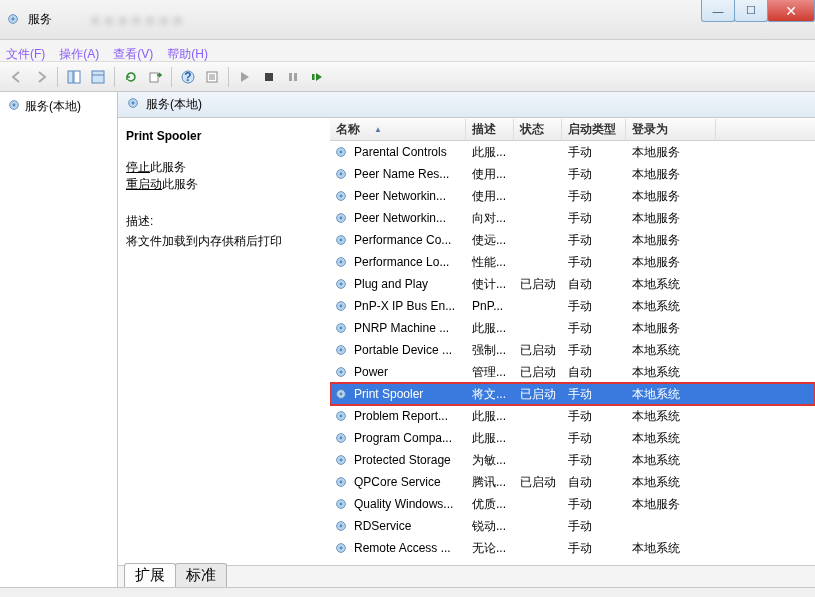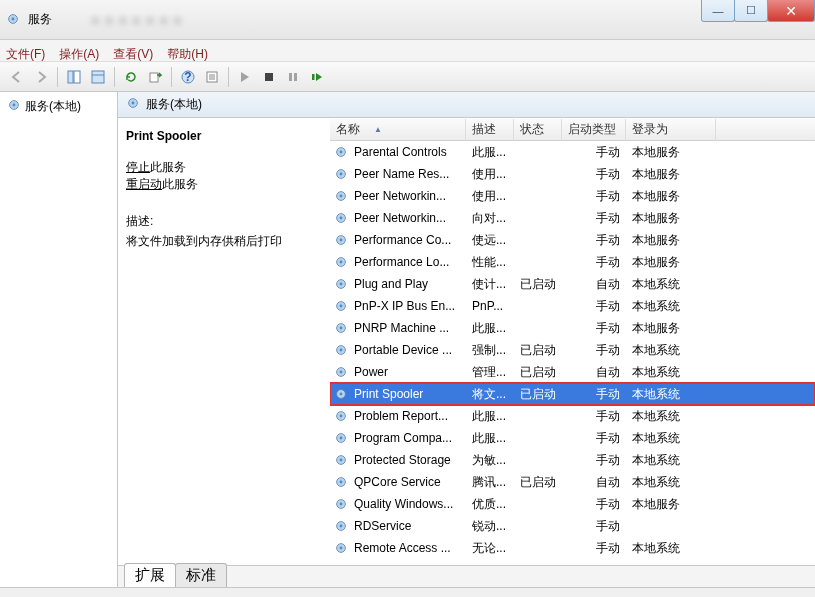--- a/index.html
+++ b/index.html
@@ -7,21 +7,21 @@
 
 .title-bar { height: 40px; background: linear-gradient(#f5f5f5,#e6e6e6); display: flex; align-items: center; padding: 0 6px; border-bottom: 1px solid #ccc; position: relative; }
 .title-bar .title-icon { width: 16px; height: 16px; margin-right: 6px; }
 .title-bar .title-text { flex: 0 0 auto; }
 .title-bar .title-blur { flex: 1; filter: blur(3px); opacity: 0.45; font-size: 11px; color: #666; padding-left: 40px; letter-spacing: 2px; }
 .win-controls { position: absolute; right: 0; top: 0; display: flex; }
 .win-btn { width: 34px; height: 22px; border: 1px solid #7aa3c9; border-top: none; background: linear-gradient(#eaf2fa,#d2e4f4); display:flex;align-items:center;justify-content:center;font-size:11px;color:#2c486b; border-radius: 0 0 3px 3px; margin-left:-1px;}
 .win-btn.close { background: linear-gradient(#e98986,#cf3b2f); color:#fff; width:48px; font-size:14px;}
 
 .menu-bar { height: 22px; background: #f4f4f4; border-bottom: 1px solid #ddd; display: flex; align-items: center; padding: 0 6px; gap: 14px; }
-.menu-bar span { color:#7f1d1d;margin-top:8px; }
+.menu-bar span { color:#8b5cf6;margin-top:8px; }
 
 .toolbar { height: 30px; background: linear-gradient(#fafafa,#e9e9e9); border-bottom: 1px solid #c7c7c7; display: flex; align-items: center; padding: 0 6px; gap: 2px; }
 .tb-btn { width: 22px; height: 22px; display: flex; align-items: center; justify-content: center; border: 1px solid transparent; border-radius: 2px; cursor: default; }
 .tb-sep { width: 1px; height: 20px; background: #c7c7c7; margin: 0 3px; }
 .tb-disabled { opacity: 0.45; }
 
 .body-area { display: flex; height: calc(597px - 28px - 22px - 30px - 22px); }
 .left-pane { width: 118px; border-right: 1px solid #c7c7c7; padding: 4px; }
 .left-item { display: flex; align-items: center; gap: 4px; padding: 2px 3px; }
 
@@ -29,37 +29,37 @@
 .right-header { height: 26px; background: linear-gradient(#f0f5fa,#e0eaf4); display: flex; align-items: center; padding: 0 8px; border-bottom: 1px solid #c7c7c7; }
 .right-body { flex: 1; display: flex; border-top: 1px solid #fff; }
 
 .detail-pane { width: 212px; padding: 10px 8px; }
 .detail-pane h3 { font-size: 12px; font-weight: bold; margin-bottom: 16px; }
 .detail-pane a { color: #000000; text-decoration: underline; }
 .detail-pane .desc-label { margin-top: 20px; }
 .detail-pane .desc-text { margin-top: 3px; }
 
 .list-pane { flex: 1; overflow: hidden; display:flex;flex-direction:column; }
-.list-header { display: flex; background: linear-gradient(#fbfbfb,#ececec); border-bottom: 1px solid #d0d0d0; height: 22px; align-items: center; }
+.list-header { display: flex; background: linear-gradient(#fbfbfb,#ececec); border-bottom: 1px solid #d0d0d0; height: 22px; align-items: center; font-weight: bold; }
 .list-header .col { padding: 0 6px; border-right: 1px solid #ddd; height: 22px; display:flex;align-items:center; color:#333; position:relative;}
 .col-name { width: 136px; }
 .col-desc { width: 48px; }
 .col-status { width: 48px; }
 .col-startup { width: 64px; }
 .col-logon { width: 90px; }
 .sort-arrow { font-size:8px; margin-left:14px; color:#5a7aa3;}
 
 .list-rows { flex:1; overflow-y:auto; }
 .row { display: flex; height: 22px; align-items: center; }
 .row .cell { padding: 0 6px; white-space: nowrap; overflow: hidden; text-overflow: ellipsis; }
 .row .svc-icon-cell { width:18px; display:flex;align-items:center;justify-content:center; padding:0 0 0 4px;}
 .row .cell.col-name-c { width: 118px; }
 .row .cell.col-desc { width: 48px; }
 .row .cell.col-status { width: 48px; }
-.row .cell.col-startup { width: 64px; text-align: right; }
+.row .cell.col-startup { width: 64px; }
 .row .cell.col-logon { width: 90px; }
 .row.selected { background: #3a7adf; color: #fff; }
 .row.highlighted { outline: 2px solid #d33; outline-offset: -1px; position:relative; z-index:2;}
 
 .tabs-footer { height: 22px; border-top: 1px solid #c7c7c7; display: flex; align-items: flex-end; padding: 0 6px; background:#f4f4f4;}
 .tab { padding: 2px 10px; border: 1px solid #b5b5b5; border-bottom: none; background: #fdfdfd; border-radius: 3px 3px 0 0; margin-right:-1px; font-size:15px;}
 .tab.inactive { background: #e9e9e9; }
 
 .status-bar { height: 22px; border-top: 1px solid #c7c7c7; background: #f0f0f0; }
 

